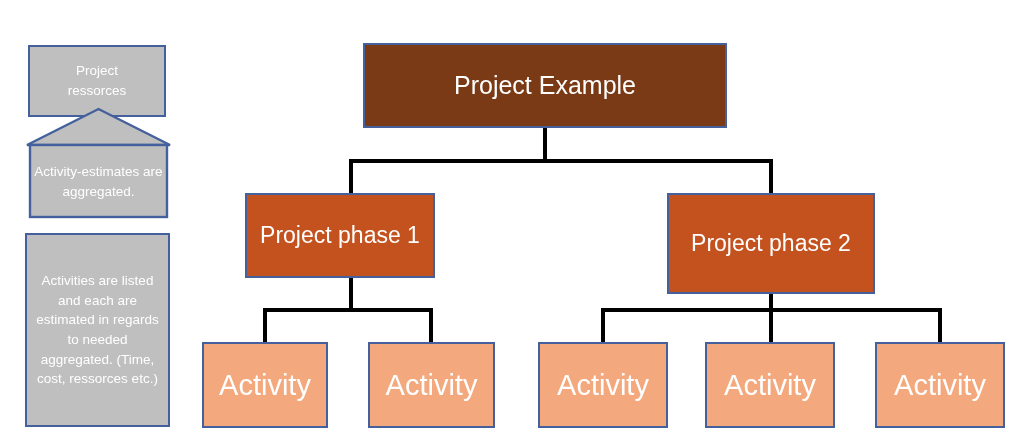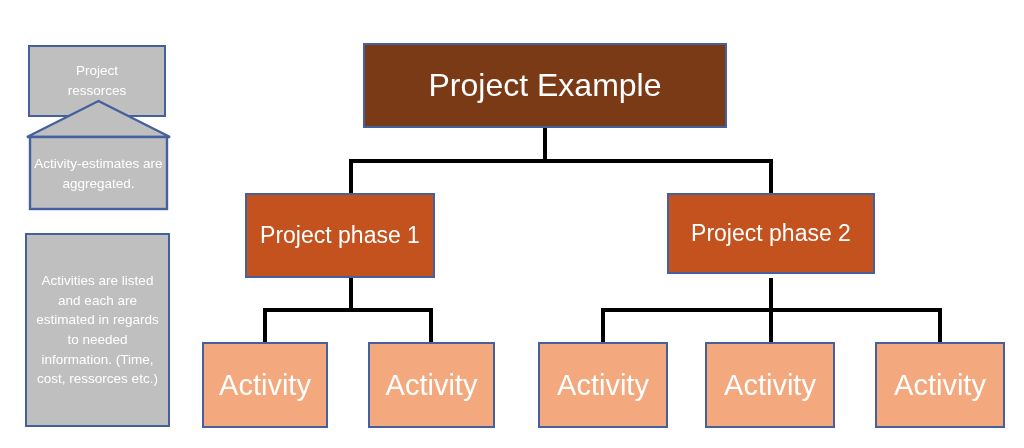--- a/index.html
+++ b/index.html
@@ -23,49 +23,49 @@
   }
   .connectors{position:absolute;left:0;top:0;width:1024px;height:448px;}
   .connectors path{stroke:var(--connector,#000);stroke-width:4;fill:none;}
   .node{
     position:absolute;
     display:flex;align-items:center;justify-content:center;
     text-align:center;
     color:var(--label-text,#fff);
     border:2px solid var(--shape-border,#44619D);
   }
-  .node-root{background:var(--root-fill);font-size:32px;}
+  .node-root{background:var(--root-fill);font-size:25px;}
   .node-phase{background:var(--phase-fill);font-size:23px;}
   .node-activity{background:var(--activity-fill);font-size:29px;}
   .note{
     position:absolute;
     display:flex;align-items:center;justify-content:center;
     text-align:center;
     background:var(--annotation-fill);
     border:2px solid var(--shape-border);
     color:var(--label-text,#fff);
     font-size:13.5px;line-height:1.45;
   }
   .note .note-text{padding:2px 4px;}
   
   .note-estimate{left:28px;top:45px;width:138px;height:72px;}
   .note-estimate .note-text{max-width:86px;}
-  .house{position:absolute;left:25px;top:98px;width:147px;height:113px;}
+  .house{position:absolute;left:25px;top:106px;width:147px;height:113px;}
   .house svg{position:absolute;left:0;top:0;width:147px;height:113px;}
   .house .shape{fill:var(--annotation-fill);stroke:var(--shape-border);stroke-width:2.4;}
   .house .house-text{
     position:absolute;left:6px;right:6px;top:40px;bottom:2px;
     display:flex;align-items:center;justify-content:center;
     text-align:center;color:var(--label-text,#fff);
     font-size:13.5px;line-height:1.45;
   }
   .note-activities{left:25px;top:233px;width:145px;height:194px;}
   .pos-root{left:363px;top:43px;width:364px;height:85px;}
   .pos-phase1{left:245px;top:193px;width:190px;height:85px;}
-  .pos-phase2{left:667px;top:193px;width:208px;height:81px;}
+  .pos-phase2{left:667px;top:193px;width:208px;height:101px;}
   .pos-a1{left:202px;top:342px;width:126px;height:86px;}
   .pos-a2{left:368px;top:342px;width:127px;height:86px;}
   .pos-a3{left:538px;top:342px;width:130px;height:86px;}
   .pos-a4{left:705px;top:342px;width:130px;height:86px;}
   .pos-a5{left:875px;top:342px;width:130px;height:86px;}
 </style>
 </head>
 <body>
 
 <div class="canvas">
@@ -88,21 +88,21 @@
 
   <div class="house">
     <svg viewBox="0 0 147 113" aria-hidden="true">
       <polygon class="shape" points="73.5,3 145,39 2,39"></polygon>
       <rect class="shape" x="5" y="39" width="137" height="72"></rect>
     </svg>
     <div class="house-text">Activity-estimates are aggregated.</div>
   </div>
 
   <div class="note note-activities">
-    <span class="note-text">Activities are listed and each are estimated in regards to needed information. (Time, cost, ressorces etc.)</span>
+    <span class="note-text">Activities are listed and each are estimated in regards to needed aggregated. (Time, cost, ressorces etc.)</span>
   </div>
 
   <div class="node node-root pos-root">
     <span>Project Example</span>
   </div>
 
   <div class="node node-phase pos-phase1">
     <span>Project phase 1</span>
   </div>
 

